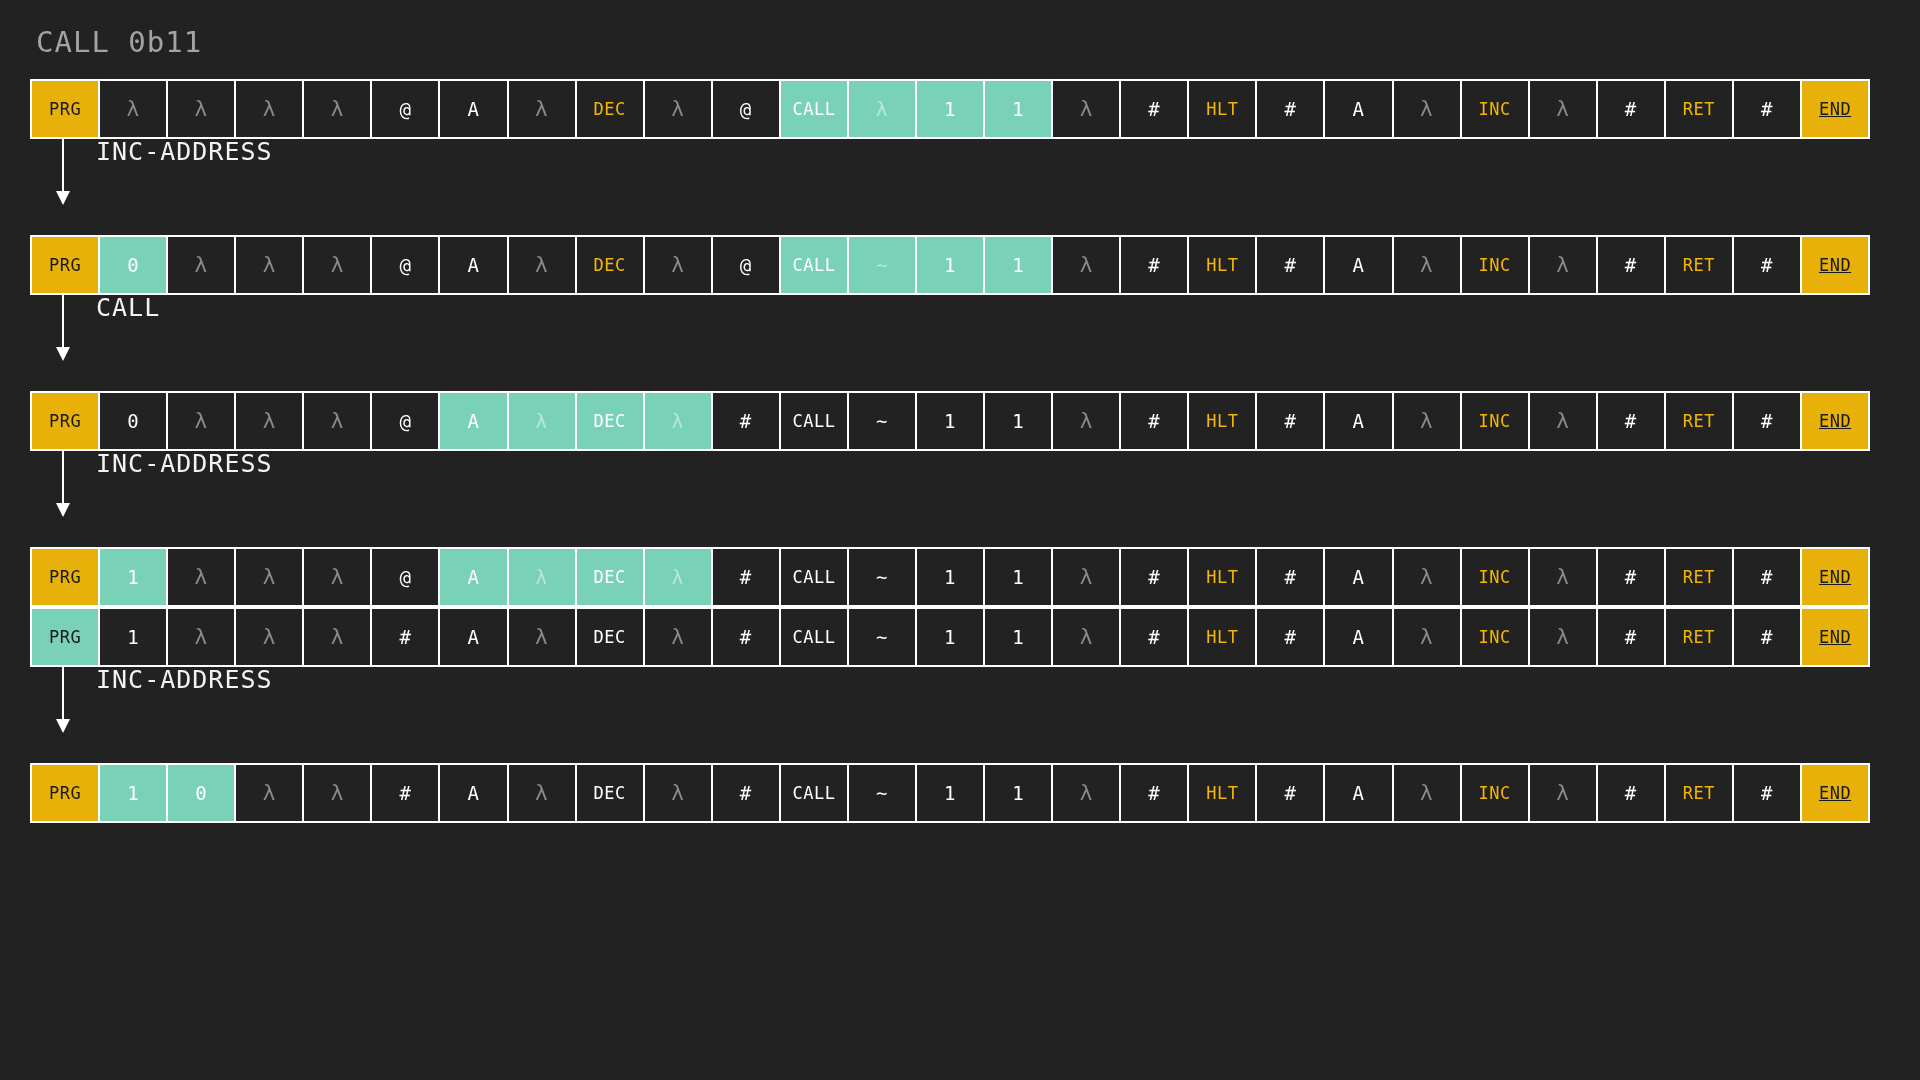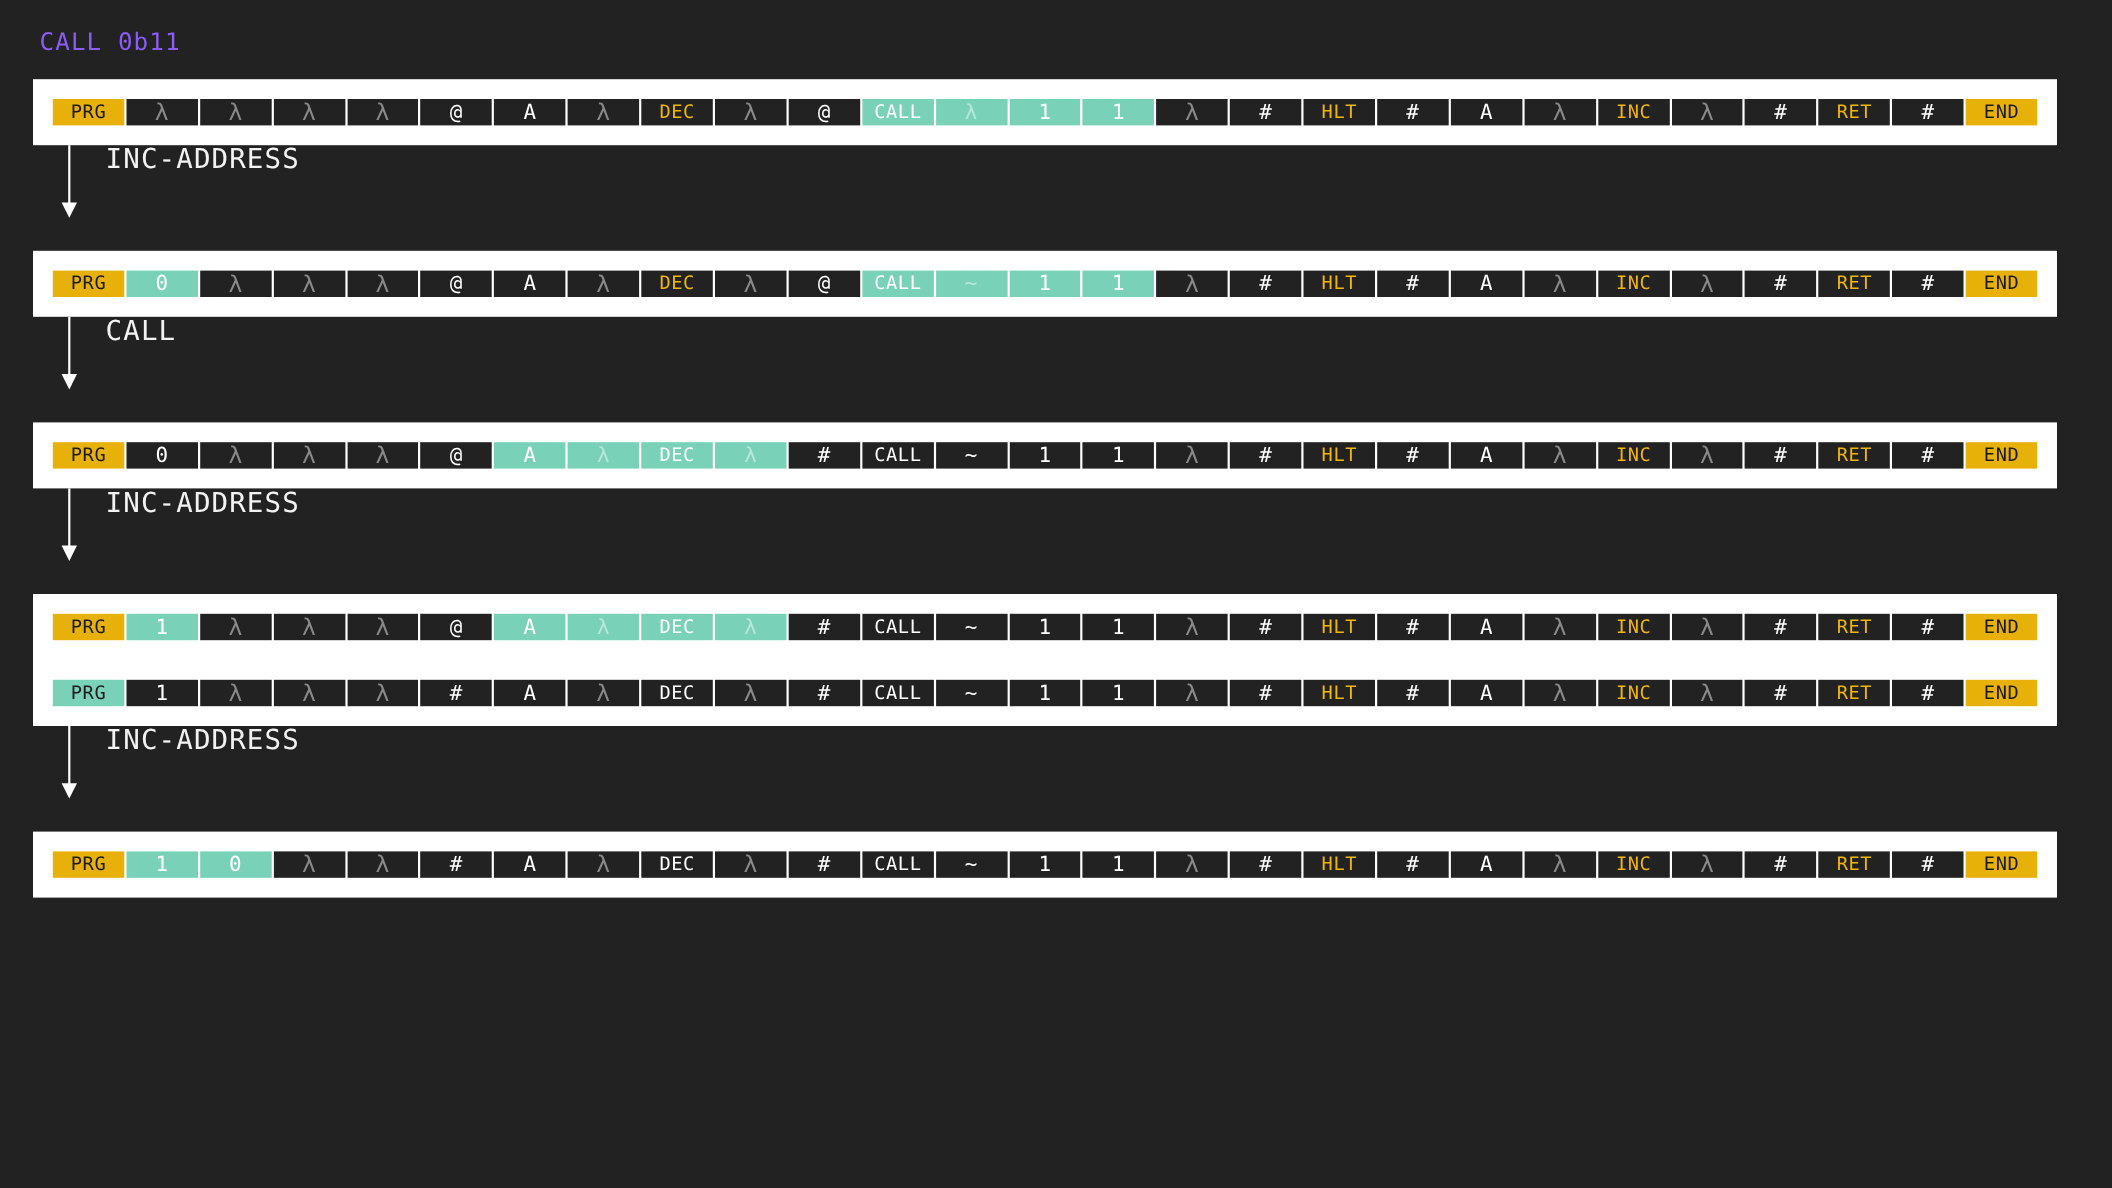--- a/index.html
+++ b/index.html
@@ -15,35 +15,35 @@
     color: #ffffff;
   }
   #root {
     width: 1920px;
     height: 1080px;
     box-sizing: border-box;
     padding: 20px 24px 0 28px;
     position: relative;
   }
   .title {
-    font-size: 22px;
-    color: #8b5cf6;
+    font-size: 29px;
+    color: #a3a3a3;
     letter-spacing: 1px;
     margin: 8px 0 22px 8px;
     line-height: 1;
     white-space: pre;
   }
   .tape {
     display: flex;
     align-items: stretch;
     width: 1840px;
     height: 60px;
     background: #ffffff;
     gap: 2px;
-    padding: 18px;
+    padding: 2px;
     box-sizing: border-box;
     margin-left: 2px;
   }
   .cell {
     flex: 1 1 0;
     min-width: 0;
     display: flex;
     align-items: center;
     justify-content: center;
     background: #222222;
@@ -58,20 +58,21 @@
   .cell.plain { color: #ffffff; }
   .cell.prg {
     background: #e8b10a;
     color: #1a1a1a;
     font-size: 17px;
   }
   .cell.end {
     background: #e8b10a;
     color: #1a1a1a;
     font-size: 17px;
+    text-decoration: underline;
   }
   .cell.mark {
     background: #79d1b8;
     color: #ffffff;
   }
   .cell.mark.dim { color: #b9e7da; }
   .cell.mark.prgmark {
     background: #79d1b8;
     color: #1a1a1a;
     font-size: 17px;

